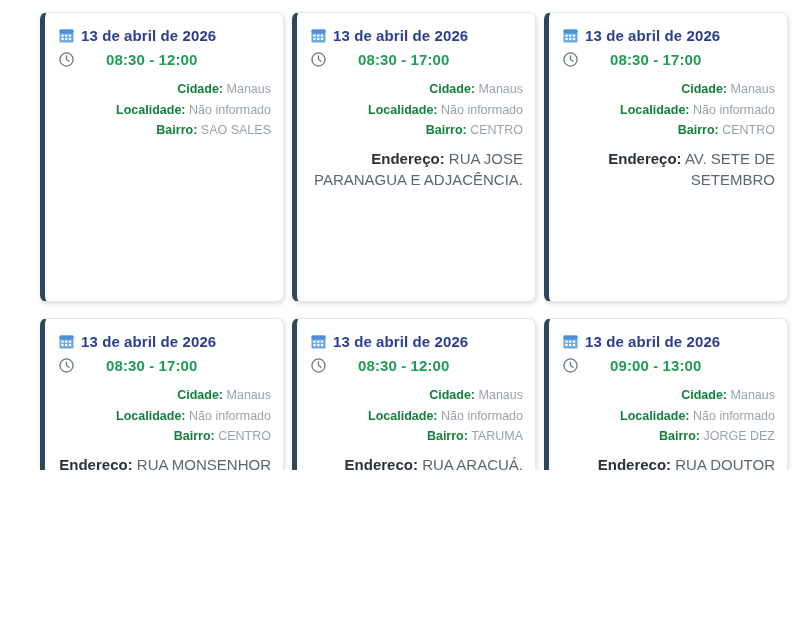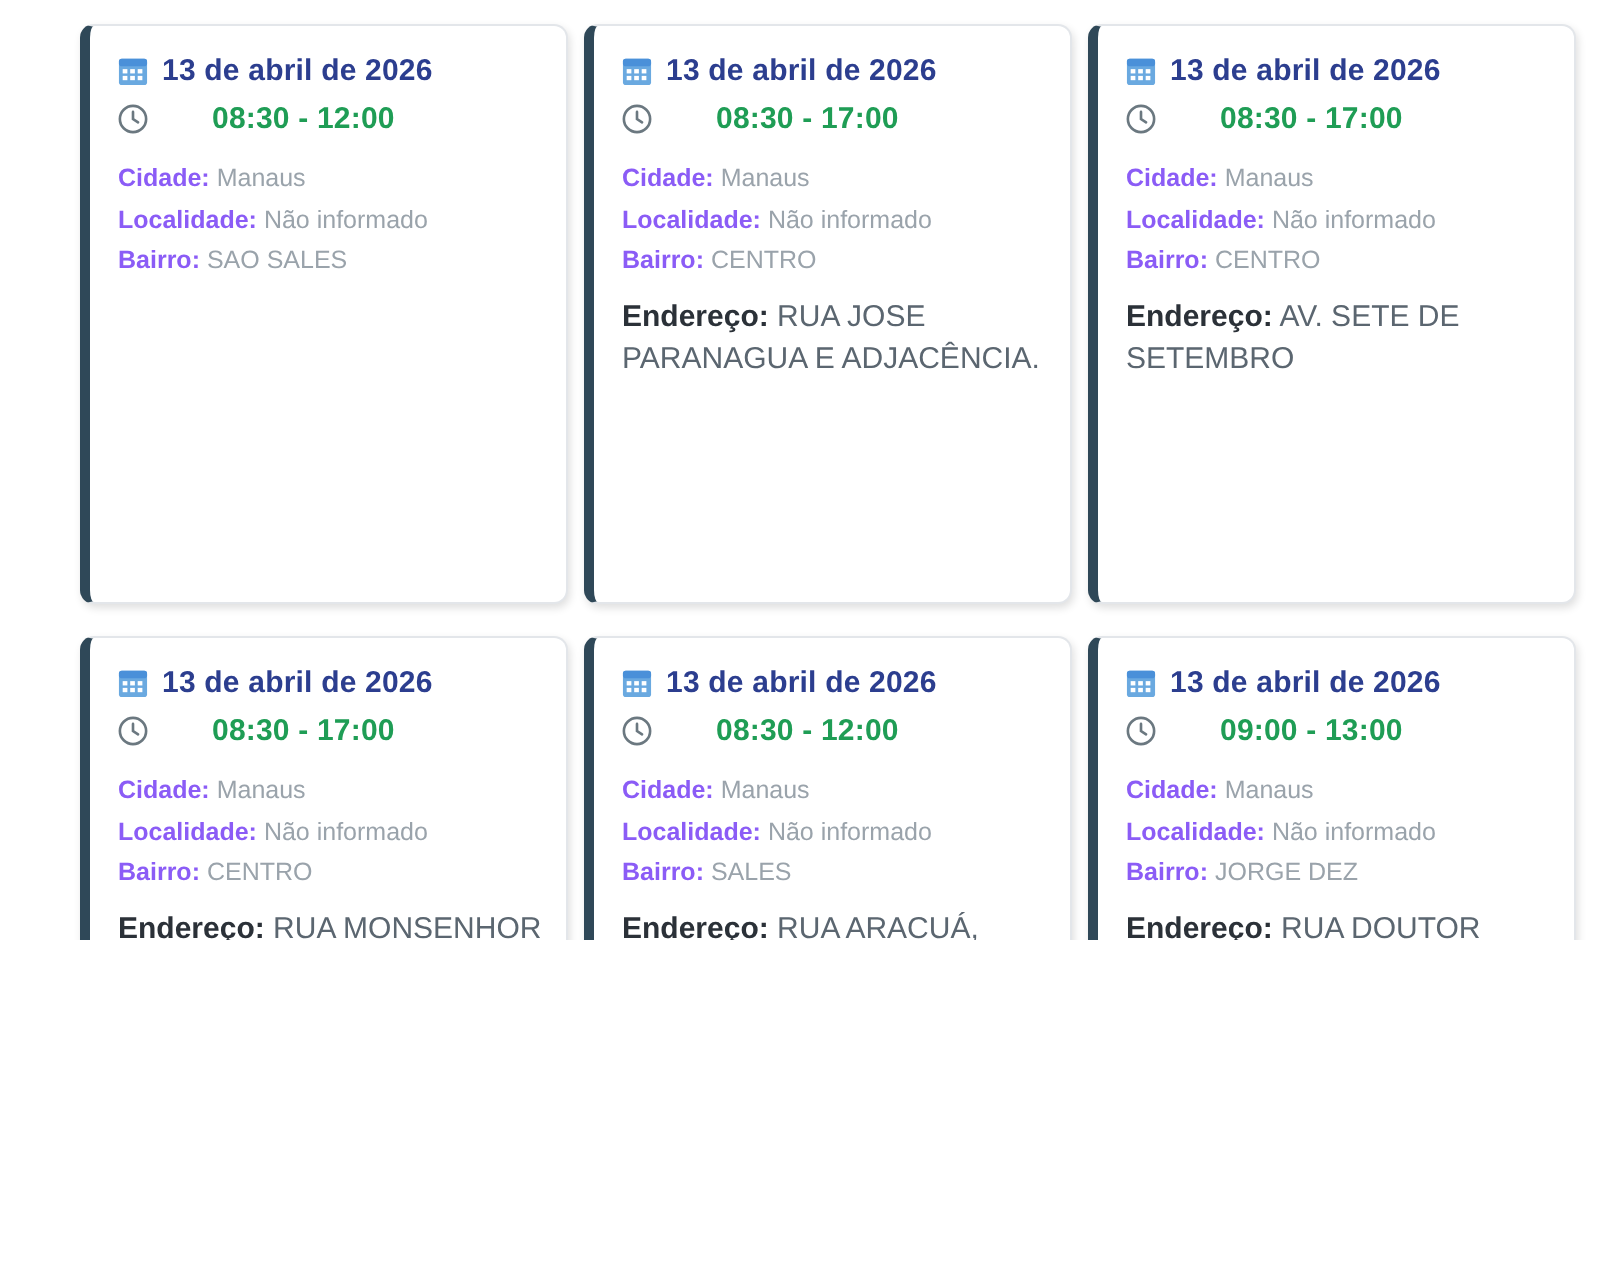--- a/index.html
+++ b/index.html
@@ -10,20 +10,21 @@
     height: 635px;
     background: #ffffff;
     font-family: "Liberation Sans", sans-serif;
   }
   #app {
     width: 800px;
     height: 470px;
     position: relative;
     overflow: hidden;
     background: #ffffff;
+    text-align: right;
   }
   .grid {
     display: grid;
     grid-template-columns: repeat(3, 244px);
     column-gap: 8px;
     row-gap: 16px;
     padding: 12px 20px 0 40px;
   }
   .card {
     position: relative;
@@ -61,21 +62,21 @@
     flex: 0 0 15px;
     line-height: 0;
   }
   .meta {
     font-size: 12.5px;
     color: #9aa3ab;
     margin-bottom: 5px;
     line-height: 1.25;
   }
   .meta b {
-    color: #8b5cf6;
+    color: #15803d;
     font-weight: bold;
   }
   .addr {
     margin-top: 10px;
     font-size: 15px;
     color: #4b5560;
     line-height: 1.38;
   }
   .addr b {
     color: #2b3138;
@@ -232,21 +233,21 @@
         <span class="ico">
           <svg viewBox="0 0 16 16" width="15" height="15">
               <circle cx="8" cy="8" r="7" fill="none" stroke="#6b7880" stroke-width="1.4"></circle>
               <path d="M8 4.2V8l2.7 1.8" fill="none" stroke="#6b7880" stroke-width="1.4" stroke-linecap="round"></path>
             </svg>
         </span>
         <span class="time-text">08:30 - 12:00</span>
       </div>
       <div class="meta"><b>Cidade:</b> <span>Manaus</span></div>
       <div class="meta"><b>Localidade:</b> <span>Não informado</span></div>
-      <div class="meta"><b>Bairro:</b> <span>SALES</span></div>
+      <div class="meta"><b>Bairro:</b> <span>TARUMA</span></div>
       <div class="addr"><b>Endereço:</b> <span class="val">RUA ARACUÁ, COMUNIDADE CAMPOS SALES E ADJACÊNCIAS</span></div>
     </div>
 
     <div class="card">
       <div class="row-date">
         <span class="ico">
           <svg viewBox="0 0 16 16" width="15" height="15">
               <rect x="0.5" y="1.5" width="15" height="14" rx="1.5" fill="#6aa9e0"></rect>
               <rect x="0.5" y="1.5" width="15" height="4" rx="1.5" fill="#4a90d9"></rect>
               <rect x="2.5" y="7" width="2.5" height="2.3" fill="#fff"></rect>

